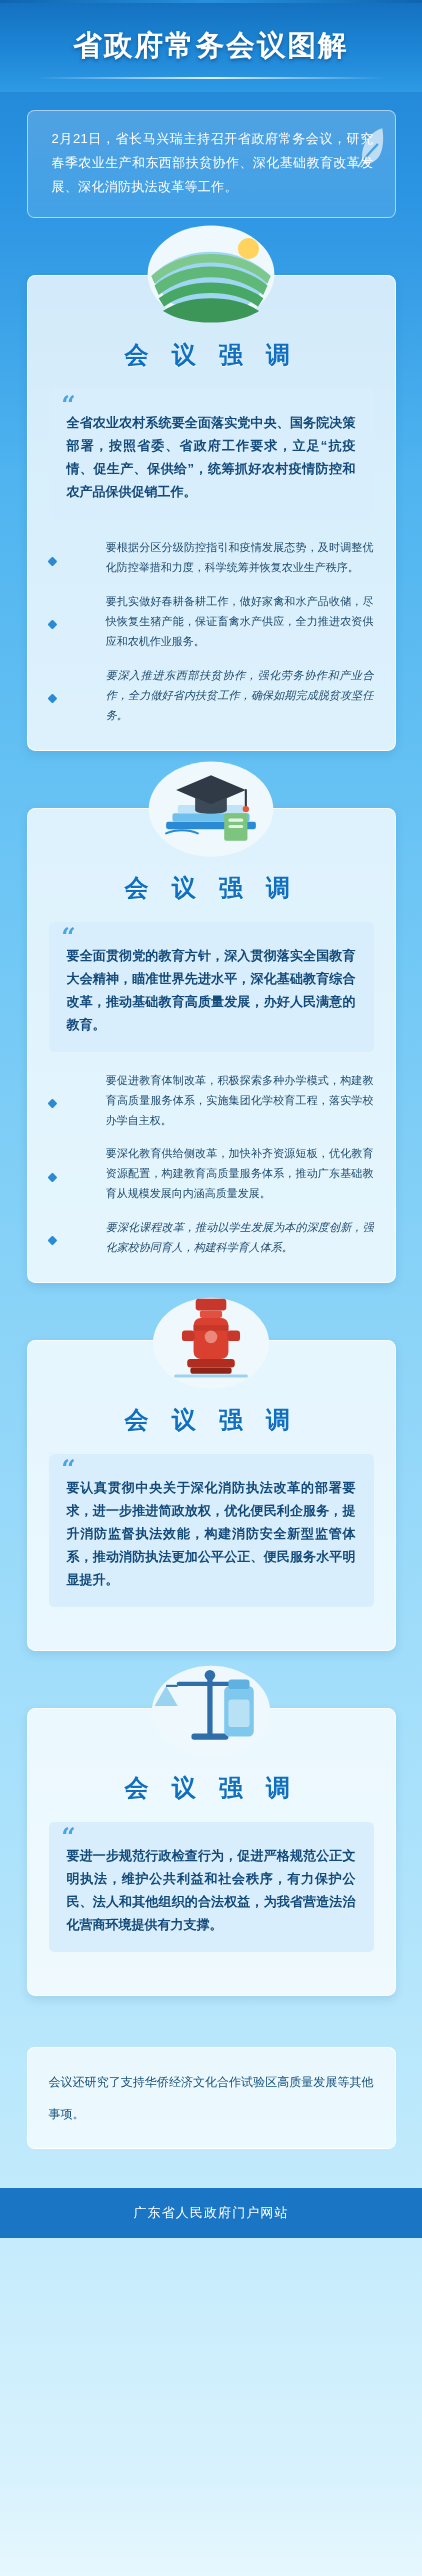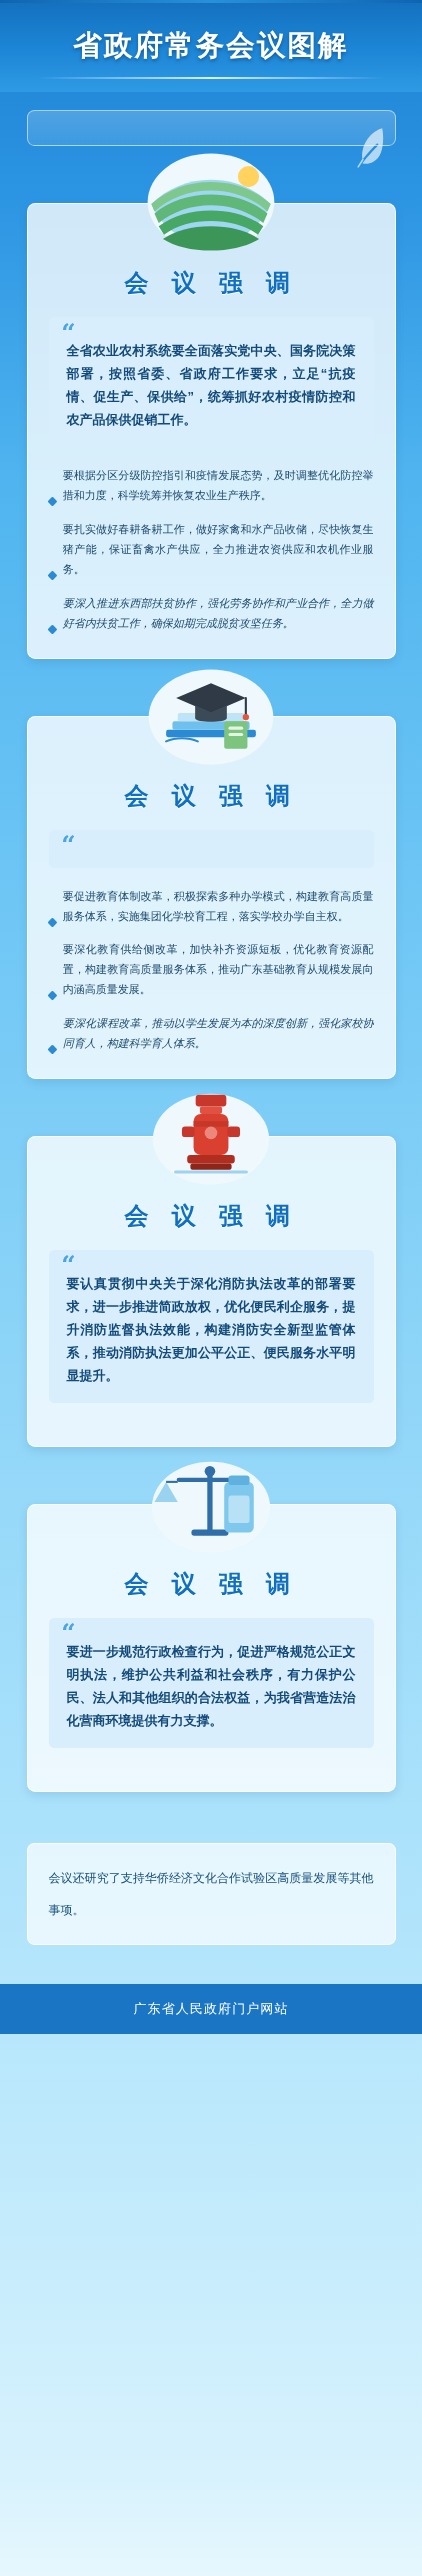--- a/index.html
+++ b/index.html
@@ -137,22 +137,23 @@
   }
   .quote-text {
     font-size: 13px;
     line-height: 23px;
     color: #134a7a;
     font-weight: bold;
     text-align: justify;
   }
   .bullet {
     display: flex;
-    align-items: flex-end;
+    align-items: center;
     margin-bottom: 13.7px;
+    gap: 43px;
   }
   .bullet:last-child { margin-bottom: 0; font-style: italic; }
   .diamond {
     flex: 0 0 auto;
     width: 6.9px;
     height: 6.9px;
     margin: 7.4px 7.4px 0 0;
     background: #2a8ad4;
     transform: rotate(45deg);
     border-radius: 1.1px;
@@ -200,20 +201,21 @@
 
   <div class="header">
     <div class="header-deco-line"></div>
     <div class="title-wrap">
       <span class="main-title">省政府常务会议图解</span>
       <div class="title-underline"></div>
     </div>
   </div>
 
   <div class="intro-card">
+    <div class="intro-text">2月21日，省长马兴瑞主持召开省政府常务会议，研究春季农业生产和东西部扶贫协作、深化基础教育改革发展、深化消防执法改革等工作。</div>
     <svg class="feather-icon" viewBox="0 0 56 86">
       <path d="M50 6C34 10 18 26 13 46c-2 8-2 14-1 20l5-6c6-7 14-16 22-24 2-2 5 1 3 3-8 8-16 17-22 24l-8 10c6 2 14 1 21-3C52 62 54 28 50 6z" fill="#ffffff" opacity="0.85"></path>
       <path d="M13 66L4 80" stroke="#ffffff" stroke-width="3" stroke-linecap="round" opacity="0.85"></path>
     </svg>
   </div>
 
   <div class="section">
     <div class="card">
       <svg class="illus" viewBox="0 0 250 200">
         <ellipse cx="125" cy="100" rx="120" ry="92" fill="#eef8fd"></ellipse>
@@ -256,20 +258,21 @@
         <path d="M191 68v32" stroke="#2f3a46" stroke-width="4" stroke-linecap="round"></path>
         <circle cx="191" cy="104" r="6" fill="#e4573d"></circle>
         <rect x="150" y="112" width="44" height="52" rx="4" fill="#7dc47f"></rect>
         <rect x="158" y="122" width="28" height="6" rx="3" fill="#ffffff" opacity=".8"></rect>
         <rect x="158" y="134" width="28" height="6" rx="3" fill="#ffffff" opacity=".8"></rect>
         <path d="M40 150c18-8 42-8 60 0" stroke="#2a8ad4" stroke-width="4" fill="none" stroke-linecap="round"></path>
       </svg>
       <div class="card-heading">会 议 强 调</div>
       <div class="quote-block">
         <span class="quote-mark">“</span>
+        <div class="quote-text">要全面贯彻党的教育方针，深入贯彻落实全国教育大会精神，瞄准世界先进水平，深化基础教育综合改革，推动基础教育高质量发展，办好人民满意的教育。</div>
       </div>
       <div class="bullet">
         <span class="diamond"></span>
         <span class="bullet-text">要促进教育体制改革，积极探索多种办学模式，构建教育高质量服务体系，实施集团化学校育工程，落实学校办学自主权。</span>
       </div>
       <div class="bullet">
         <span class="diamond"></span>
         <span class="bullet-text">要深化教育供给侧改革，加快补齐资源短板，优化教育资源配置，构建教育高质量服务体系，推动广东基础教育从规模发展向内涵高质量发展。</span>
       </div>
       <div class="bullet">

